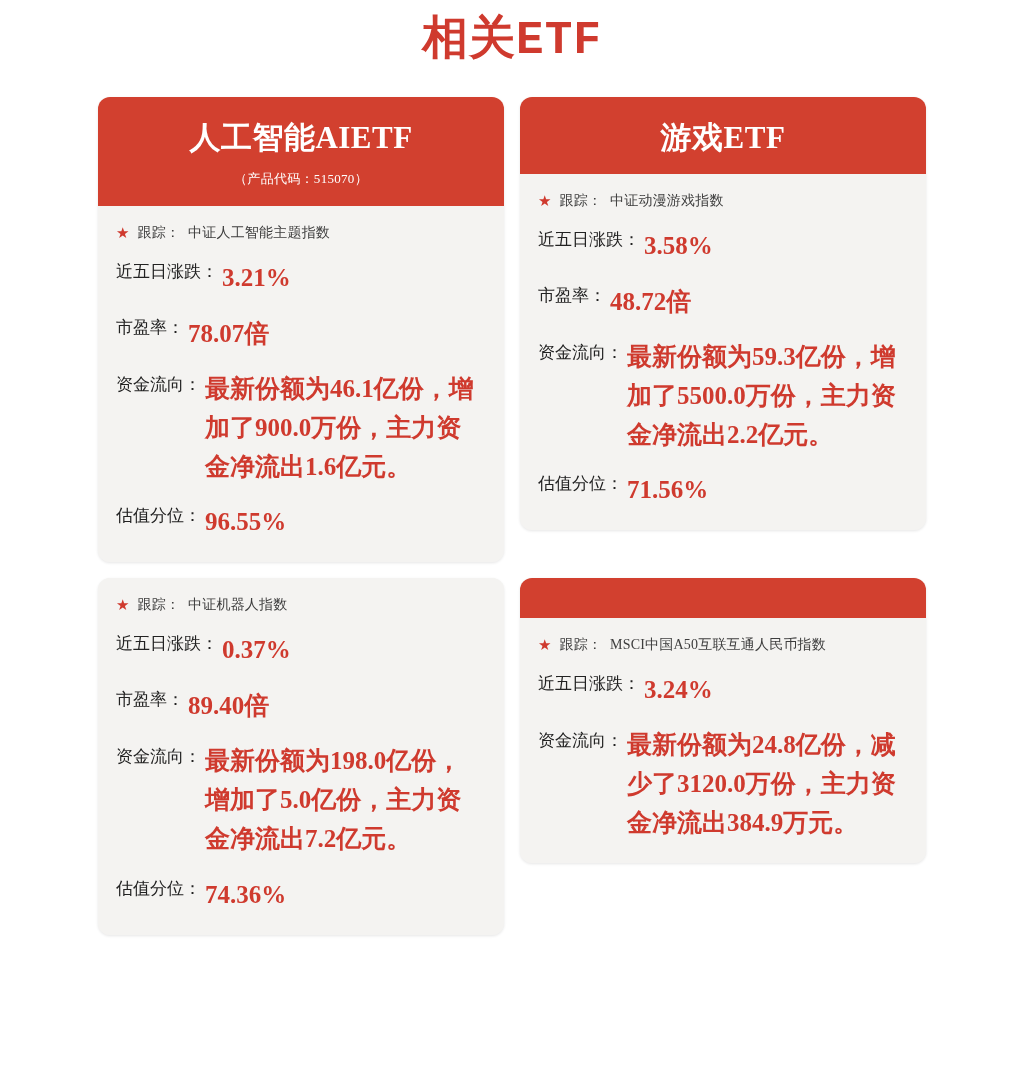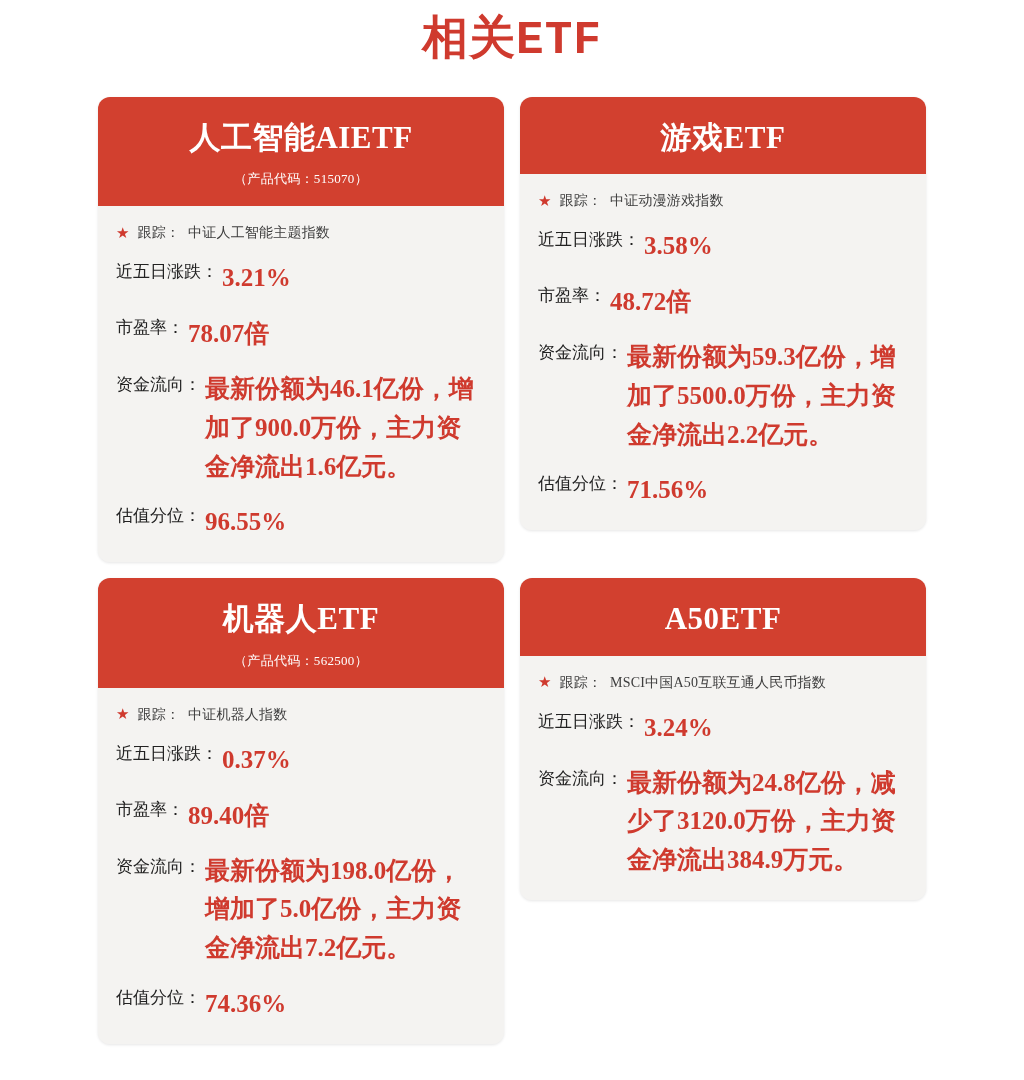--- a/index.html
+++ b/index.html
@@ -177,24 +177,20 @@
           <span class="metric-value">最新份额为59.3亿份，增加了5500.0万份，主力资金净流出2.2亿元。</span>
         </div>
         <div class="metric">
           <span class="metric-label">估值分位：</span>
           <span class="metric-value">71.56%</span>
         </div>
       </div>
     </div>
 
     <div class="card">
-      <div class="card-header">
-        <div class="card-name">机器人ETF</div>
-        <div class="card-code">（产品代码：562500）</div>
-      </div>
       <div class="card-body">
         <div class="track-row">
           <span class="star-icon">★</span>
           <span class="track-text">跟踪：</span>
           <span class="track-text">中证机器人指数</span>
         </div>
         <div class="metric">
           <span class="metric-label">近五日涨跌：</span>
           <span class="metric-value">0.37%</span>
         </div>
@@ -208,21 +204,20 @@
         </div>
         <div class="metric">
           <span class="metric-label">估值分位：</span>
           <span class="metric-value">74.36%</span>
         </div>
       </div>
     </div>
 
     <div class="card">
       <div class="card-header">
-        <div class="card-name">A50ETF</div>
       </div>
       <div class="card-body">
         <div class="track-row">
           <span class="star-icon">★</span>
           <span class="track-text">跟踪：</span>
           <span class="track-text">MSCI中国A50互联互通人民币指数</span>
         </div>
         <div class="metric">
           <span class="metric-label">近五日涨跌：</span>
           <span class="metric-value">3.24%</span>

